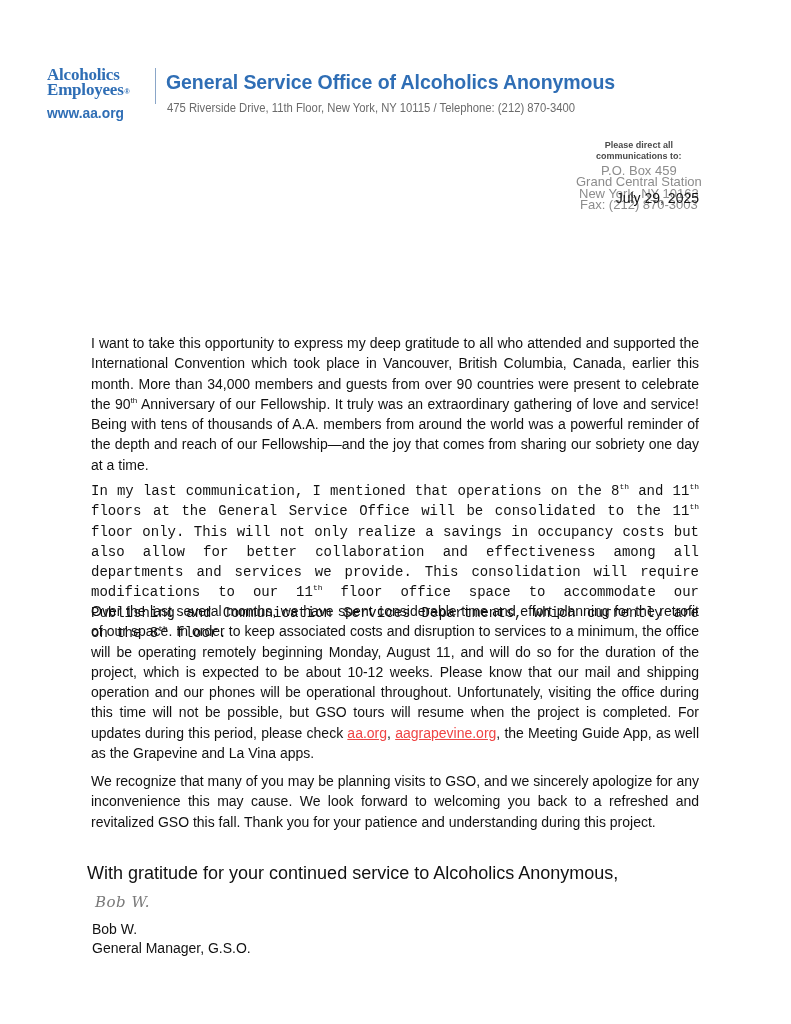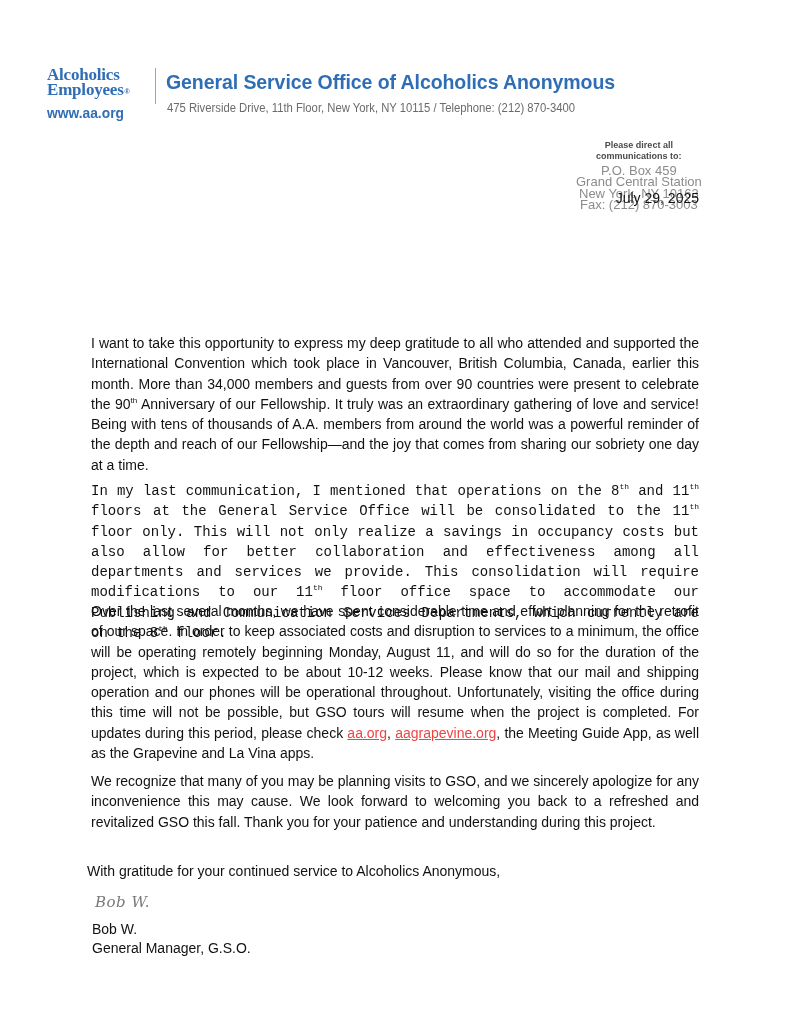--- a/index.html
+++ b/index.html
@@ -21,21 +21,21 @@
 
     .letter { position: absolute; left: 91px; width: 608px; font-family: "Liberation Sans", sans-serif; font-size: 14px; color: #111; text-align: right; }
     .date { top: 190px; }
     .to { top: 225px; line-height: 18px; text-align: justify; }
     .salutation { top: 288px; }
     .para { text-align: justify; line-height: 20.3px; }
     .p1 { top: 325px; margin-top: 8px; }
     .p2 { top: 481px; font-family: Liberation Mono, monospace; }
     .p3 { top: 601px; }
     .p4 { top: 771px; }
-    .closing { position: absolute; left: 87px; top: 863px; font-family: "Liberation Sans", sans-serif; font-size: 14px; color: #111; }
+    .closing { position: absolute; left: 87px; top: 863px; font-family: "Liberation Sans", sans-serif; font-size: 18px; color: #111; }
     sup { font-size: 8px; line-height: 0; vertical-align: 6px; }
     a.link { color: #ef4444; text-decoration: underline; margin-top: 16px; }
 
     .signature { position: absolute; left: 95px; top: 893px; font-family: "DejaVu Serif", serif; font-style: italic; font-size: 15px; color: #7a7a7a; letter-spacing: 0.5px; }
     .signer { position: absolute; left: 92px; top: 920px; font-family: "Liberation Sans", sans-serif; font-size: 14px; color: #111; line-height: 19px; }
   </style>
 </head>
 <body>
 
 <div class="page">

